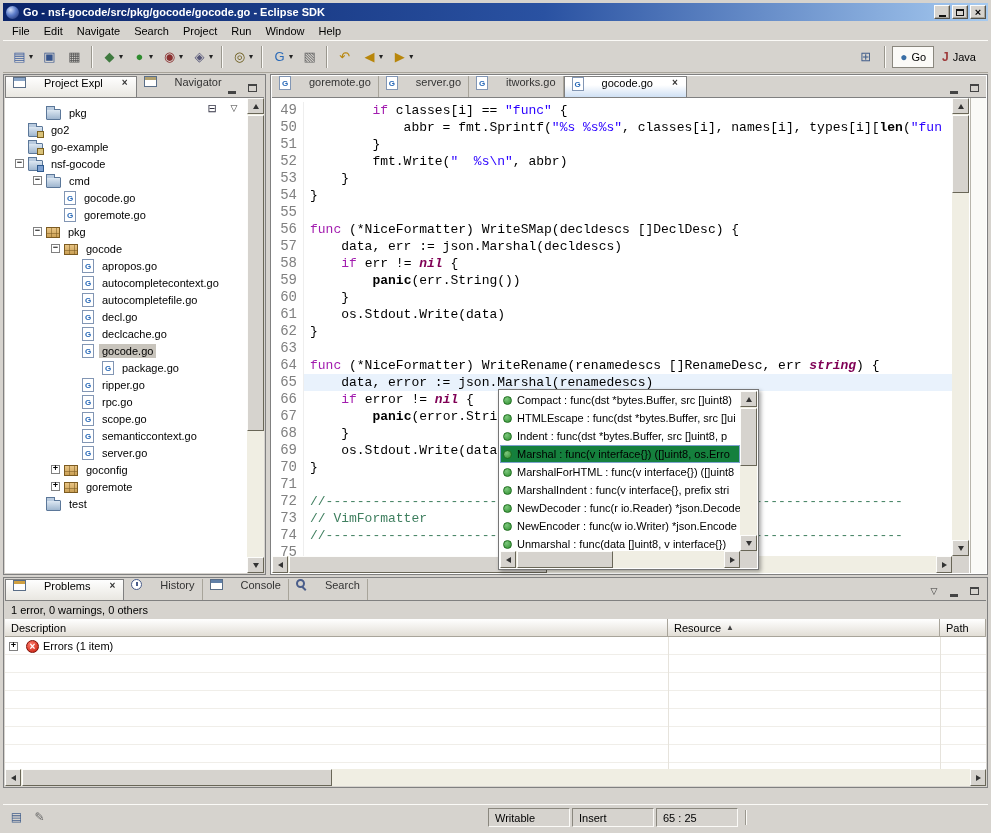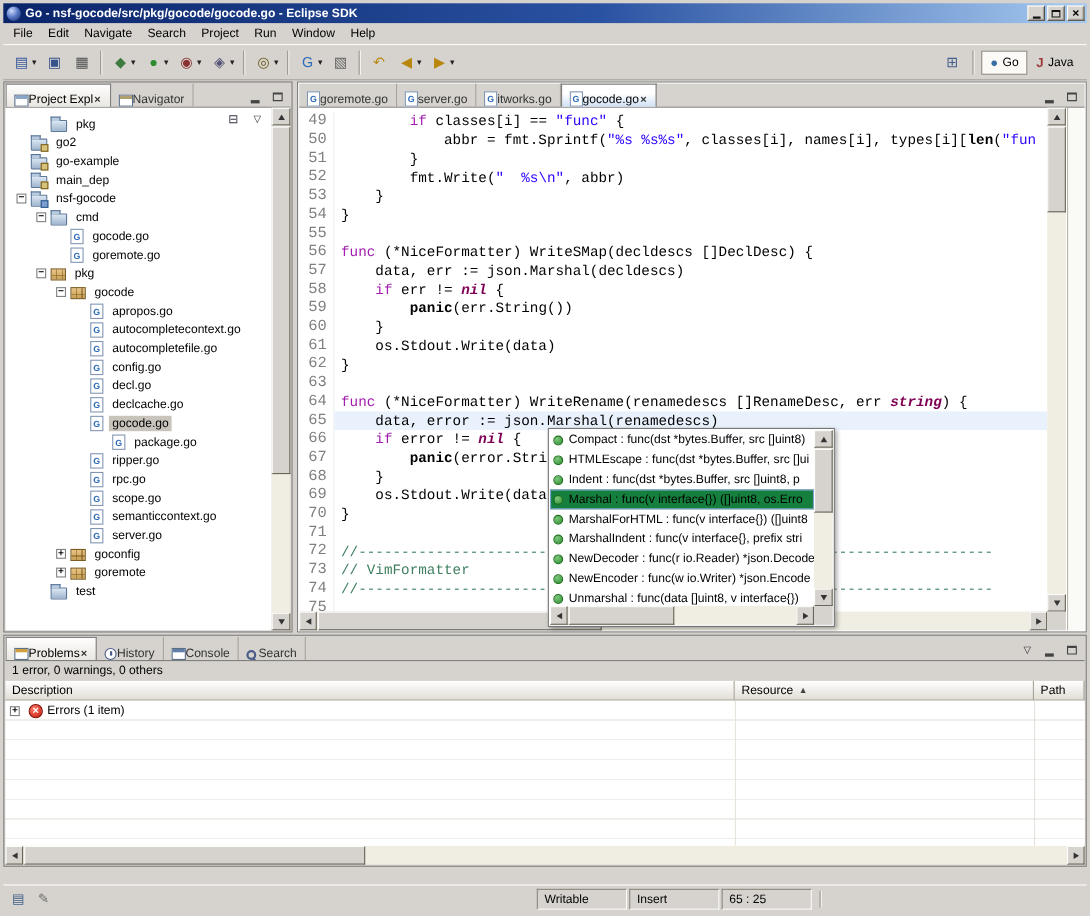--- a/index.html
+++ b/index.html
@@ -31,21 +31,21 @@
   .tb-sep{width:2px;height:22px;margin:0 4px;border-left:1px solid #9a978e;border-right:1px solid #fbfaf7}
   .persp{margin-left:auto;display:flex;align-items:center;gap:2px}
   .persp-btn{display:inline-flex;align-items:center;gap:4px;height:22px;padding:0 7px;border:1px solid transparent}
   .persp-btn.active{background:#fbfaf7;border:1px solid #8a877e}
   .persp-icon{font-weight:bold;font-size:12px}
 
   
   .view{position:absolute;background:#d6d3ce;border:1px solid #808080}
   .tabs-row{position:absolute;left:1px;right:1px;top:1px;height:22px;display:flex;align-items:flex-end;border-bottom:1px solid #808080;background:#d6d3ce}
   .tabs-strip{display:flex;align-items:flex-end;height:22px;overflow:hidden;flex:1}
-  .tab{display:inline-flex;align-items:flex-end;gap:0;height:21px;padding:0 7px;border-right:1px solid #a8a49a;color:#333;white-space:nowrap}
+  .tab{display:inline-flex;align-items:flex-start;gap:18px;height:21px;padding:0 7px;border-right:1px solid #a8a49a;color:#333;white-space:nowrap}
   .tab.active{background:linear-gradient(#fefefe,#e9e7e1);border:1px solid #808080;border-bottom:1px solid #fff;margin-bottom:-1px;height:22px;color:#000}
   .tab.active.focus{background:linear-gradient(#ffffff 40%,#cfe0f4)}
   .tab-close{font-weight:bold;font-size:10px;padding:0 1px;color:#333}
   .mm-group{display:flex;align-items:center;margin-left:auto;padding-right:2px}
   .mm{width:20px;height:18px;display:inline-flex;align-items:center;justify-content:center}
   .g-minbar2{width:8px;height:3px;background:#444;display:inline-block;margin-top:8px}
   .g-maxrect2{width:9px;height:8px;border:1px solid #444;border-top-width:2px;display:inline-block}
   .g-menu{font-size:9px;color:#333}
 
   
@@ -289,25 +289,20 @@
           <span class="expander empty"></span>
           <span class="ticon ic-project"></span>
           <span class="tlabel">go2</span>
         </div>
         <div class="trow" style="padding-left: 10px;">
           <span class="expander empty"></span>
           <span class="ticon ic-project"></span>
           <span class="tlabel">go-example</span>
         </div>
         <div class="trow" style="padding-left: 10px;">
-          <span class="expander empty"></span>
-          <span class="ticon ic-project"></span>
-          <span class="tlabel">main_dep</span>
-        </div>
-        <div class="trow" style="padding-left: 10px;">
           <span class="expander">−</span>
           <span class="ticon ic-project-open"></span>
           <span class="tlabel">nsf-gocode</span>
         </div>
         <div class="trow" style="padding-left: 28px;">
           <span class="expander">−</span>
           <span class="ticon ic-folder"></span>
           <span class="tlabel">cmd</span>
         </div>
         <div class="trow" style="padding-left: 46px;">
@@ -337,25 +332,20 @@
         </div>
         <div class="trow" style="padding-left: 64px;">
           <span class="expander empty"></span>
           <span class="ticon ic-gofile"></span>
           <span class="tlabel">autocompletecontext.go</span>
         </div>
         <div class="trow" style="padding-left: 64px;">
           <span class="expander empty"></span>
           <span class="ticon ic-gofile"></span>
           <span class="tlabel">autocompletefile.go</span>
-        </div>
-        <div class="trow" style="padding-left: 64px;">
-          <span class="expander empty"></span>
-          <span class="ticon ic-gofile"></span>
-          <span class="tlabel">config.go</span>
         </div>
         <div class="trow" style="padding-left: 64px;">
           <span class="expander empty"></span>
           <span class="ticon ic-gofile"></span>
           <span class="tlabel">decl.go</span>
         </div>
         <div class="trow" style="padding-left: 64px;">
           <span class="expander empty"></span>
           <span class="ticon ic-gofile"></span>
           <span class="tlabel">declcache.go</span>

